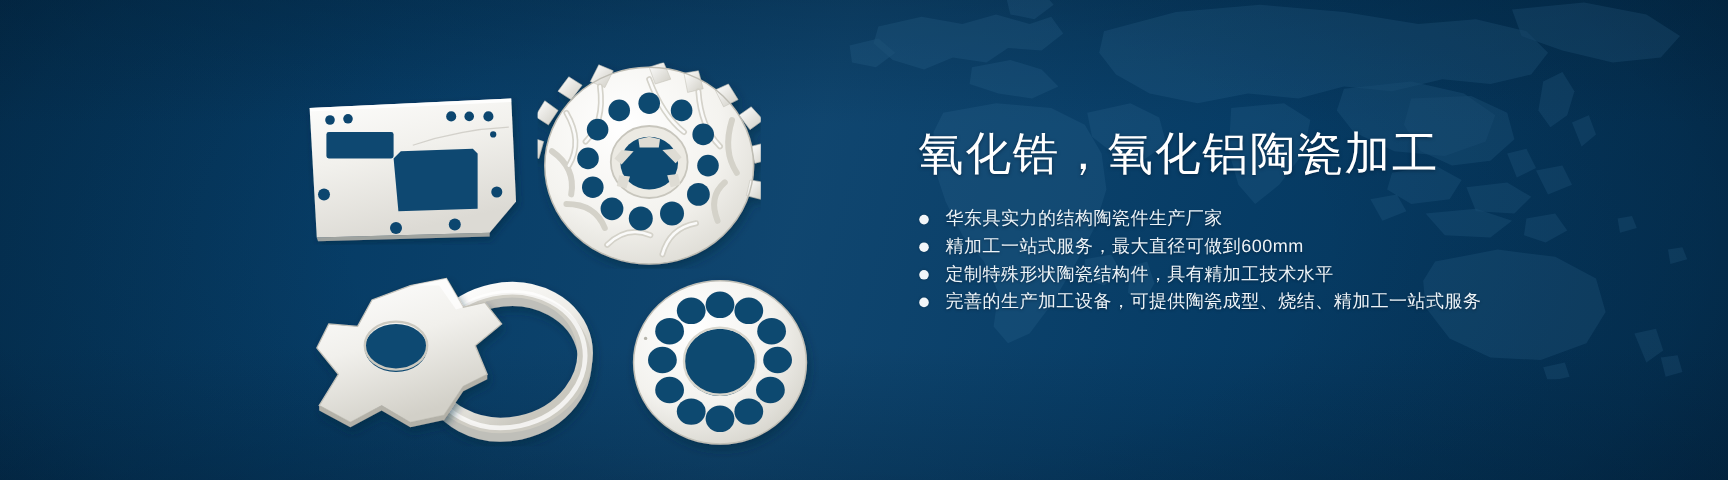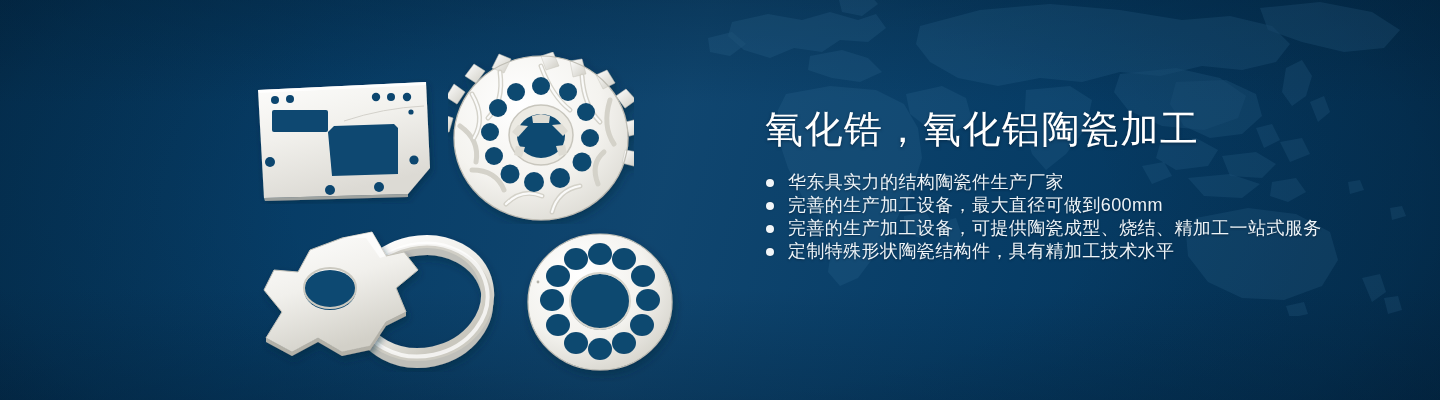--- a/index.html
+++ b/index.html
@@ -108,21 +108,21 @@
     width: 8px;
     height: 8px;
     border-radius: 50%;
     background: #f2f6f9;
     margin-right: 14px;
     margin-left: 1px;
     box-shadow: 0 0 2px rgba(0,0,0,0.25);
   }
   .bullet-text {
     color: #eef4f8;
-    font-size: 18px;
+    font-size: 15px;
     line-height: 23px;
     letter-spacing: 0.4px;
     text-shadow: 0 1px 2px rgba(0,18,36,0.5);
   }
 
   
   .parts {
     position: absolute;
     left: 0;
     top: 0;
@@ -394,26 +394,26 @@
 
   <div class="copy">
     <div class="headline">氧化锆，氧化铝陶瓷加工</div>
     <ul class="bullets">
       <li class="bullet-row">
         <span class="dot"></span>
         <span class="bullet-text">华东具实力的结构陶瓷件生产厂家</span>
       </li>
       <li class="bullet-row">
         <span class="dot"></span>
-        <span class="bullet-text">完善的生产加工设备，最大直径可做到600mm</span>
+        <span class="bullet-text">精加工一站式服务，最大直径可做到600mm</span>
+      </li>
+      <li class="bullet-row">
+        <span class="dot"></span>
+        <span class="bullet-text">定制特殊形状陶瓷结构件，具有精加工技术水平</span>
       </li>
       <li class="bullet-row">
         <span class="dot"></span>
         <span class="bullet-text">完善的生产加工设备，可提供陶瓷成型、烧结、精加工一站式服务</span>
       </li>
-      <li class="bullet-row">
-        <span class="dot"></span>
-        <span class="bullet-text">定制特殊形状陶瓷结构件，具有精加工技术水平</span>
-      </li>
     </ul>
   </div>
 
 </div>
 
 </body></html>

